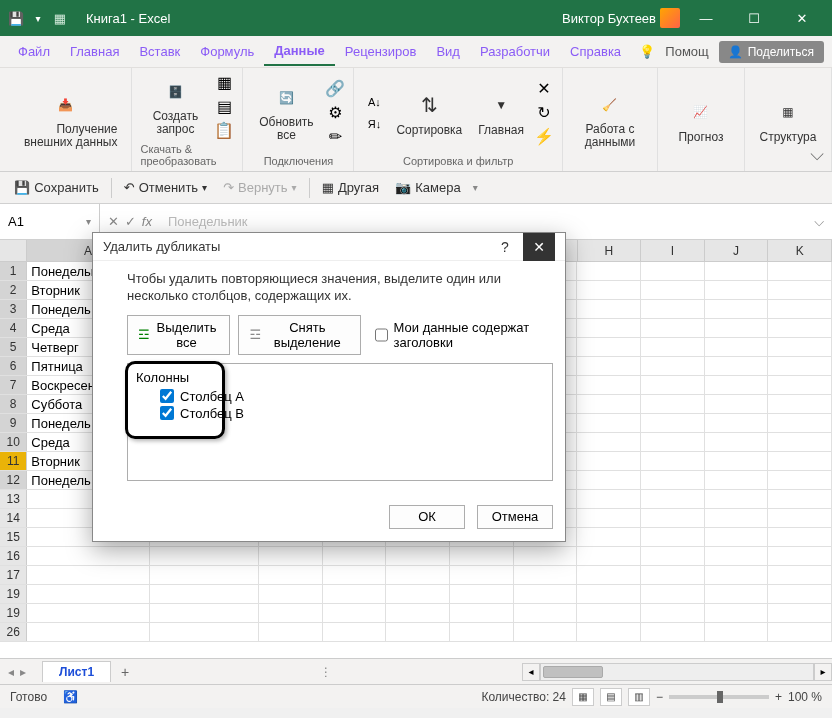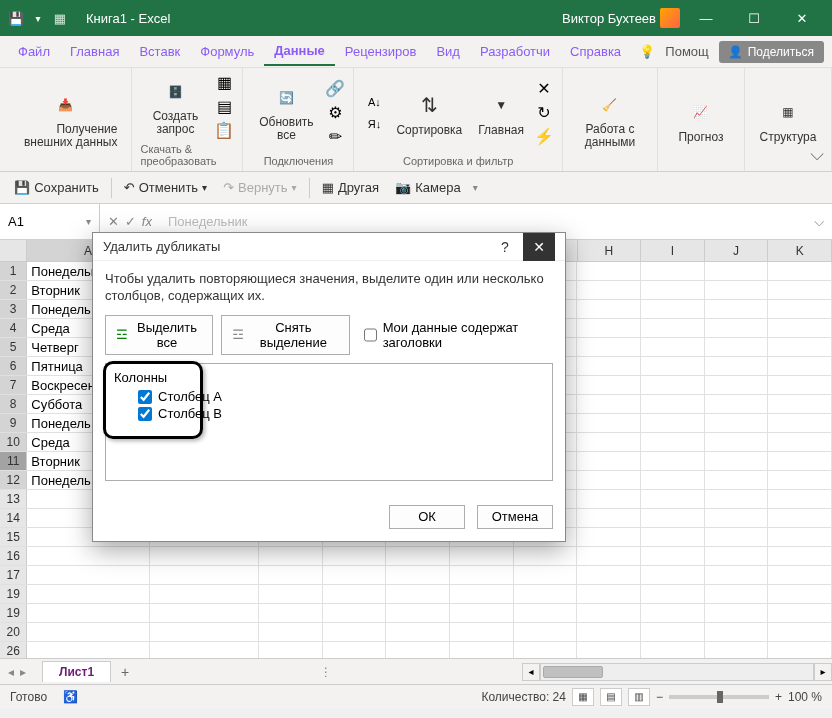--- a/index.html
+++ b/index.html
@@ -43,47 +43,47 @@
 .corner-box { width: 28px; border-right: 1px solid #ccc; background: #e6e6e6; }
 .col-h { width: 65px; border-right: 1px solid #ccc; text-align: center; font-size: 12px; color: #333; line-height: 22px; }
 .row-holder { position: absolute; top: 22px; left: 0; right: 0; }
 .sheet-row { display: flex; height: 19px; border-bottom: 1px solid #e0e0e0; }
 .row-h { width: 28px; background: #e6e6e6; border-right: 1px solid #ccc; text-align: center; font-size: 12px; color: #333; line-height: 19px; }
 .cell { width: 65px; border-right: 1px solid #e0e0e0; font-size: 13px; padding: 0 4px; line-height: 19px; overflow: hidden; white-space: nowrap; }
 
 .tabs-bar { height: 26px; background: #f3f2f1; display: flex; align-items: center; border-top: 1px solid #ccc; font-size: 12px; position: relative; }
 .tabs-nav { display: flex; gap: 2px; padding: 0 6px; color: #888; }
 .tabs-nav span { cursor: pointer; padding: 0 2px; }
-.sheet-tab { background: white; border: 1px solid #ccc; border-bottom: none; padding: 3px 16px; margin-left: 8px; font-weight: 600; color: #701a75; }
+.sheet-tab { background: white; border: 1px solid #ccc; border-bottom: none; padding: 3px 16px; margin-left: 8px; font-weight: 600; color: #1d4ed8; }
 .add-tab { margin-left: 10px; color: #666; cursor: pointer; font-size: 14px; }
 .tabs-bar .hscroll { margin-left: auto; display: flex; align-items: center; gap: 0; width: 310px; }
 .scroll-btn { width: 18px; height: 18px; border: 1px solid #ccc; background: #f3f2f1; display: flex; align-items: center; justify-content: center; font-size: 10px; cursor: pointer; }
 .scroll-track { flex: 1; height: 18px; background: #eee; border: 1px solid #ccc; position: relative; }
 .scroll-thumb { position: absolute; left: 2px; top: 2px; height: 12px; width: 60px; background: #c0c0c0; border: 1px solid #aaa; border-radius: 2px; }
 
 .status-bar { height: 24px; background: #f3f2f1; display: flex; align-items: center; padding: 0 10px; font-size: 12px; color: #444; border-top: 1px solid #ccc; gap: 16px; }
 .status-bar .sb-right { margin-left: auto; display: flex; align-items: center; gap: 6px; }
 .view-btn { width: 22px; height: 18px; border: 1px solid #ccc; display: flex; align-items: center; justify-content: center; font-size: 10px; cursor: pointer; background: #fff; }
 .zoom-slider { width: 100px; height: 4px; background: #ccc; position: relative; }
 .zoom-slider .zthumb { position: absolute; left: 48px; top: -4px; width: 6px; height: 12px; background: #666; }
 
 .dialog { position: absolute; left: 92px; top: 232px; width: 474px; background: white; border: 1px solid #888; box-shadow: 0 8px 24px rgba(0,0,0,0.35); z-index: 100; font-size: 13px; }
 .dlg-title { background: #fff; height: 28px; display: flex; align-items: center; padding: 0 10px; border-bottom: 1px solid #eee; color: #333; }
 .dlg-title .dlg-ctrls { margin-left: auto; display: flex; gap: 2px; }
 .dlg-title .dlg-btn { width: 32px; height: 28px; display:flex;align-items:center;justify-content:center;cursor:pointer; color: white; background:#333; font-size: 14px; }
 .dlg-title .dlg-btn.help { background: transparent; color: #333; }
-.dlg-body { padding: 10px 12px; }
+.dlg-body { padding: 10px 12px; margin-left: 22px; }
 .dlg-desc { color: #333; margin-bottom: 10px; line-height: 1.3; }
 .dlg-row1 { display: flex; align-items: center; gap: 8px; margin-bottom: 8px; }
 .dlg-btn2 { border: 1px solid #adadad; background: #fdfdfd; padding: 4px 10px; cursor: pointer; display: flex; align-items: center; gap: 4px; font-size: 13px; }
 .dlg-check { display: flex; align-items: center; gap: 6px; margin-left: 6px; }
 .dlg-check input { width: 14px; height: 14px; }
 .col-box { border: 1px solid #adadad; height: 118px; padding: 6px 8px; margin-bottom: 14px; position: relative; }
 .col-box .cbtitle { font-size: 13px; margin-bottom: 4px; }
-.col-item { display: flex; align-items: flex-end; gap: 6px; margin: 2px 0; padding-left: 24px; }
+.col-item { display: flex; align-items: center; gap: 6px; margin: 2px 0; padding-left: 24px; }
 .col-item input { width: 14px; height: 14px; accent-color: #0078d4; }
 .highlight-frame { position: absolute; left: -3px; top: -3px; width: 100px; height: 78px; border: 3px solid black; border-radius: 10px; box-shadow: 2px 2px 4px rgba(0,0,0,0.3); pointer-events: none; }
 .dlg-footer { display: flex; justify-content: flex-end; gap: 12px; padding: 0 12px 12px; }
 .dlg-footer button { width: 76px; height: 24px; border: 1px solid #adadad; background: #fdfdfd; cursor: pointer; font-size: 13px; }
 </style>
 </head>
 <body>
 
 <div class="titlebar">
   <div class="tb-left">
@@ -399,21 +399,21 @@
         <div class="cell"></div>
         <div class="cell"></div>
         <div class="cell"></div>
         <div class="cell"></div>
         <div class="cell"></div>
         <div class="cell"></div>
         <div class="cell"></div>
         <div class="cell"></div>
       </div>
       <div class="sheet-row">
-        <div class="row-h" style="background: #a3a3a3;">11</div>
+        <div class="row-h" style="background: #eab308;">11</div>
         <div class="cell" style="width: 125px;">Вторник</div>
         <div class="cell" style="width: 112px;"></div>
         <div class="cell"></div>
         <div class="cell"></div>
         <div class="cell"></div>
         <div class="cell"></div>
         <div class="cell"></div>
         <div class="cell"></div>
         <div class="cell"></div>
         <div class="cell"></div>
@@ -512,34 +512,20 @@
         <div class="cell"></div>
         <div class="cell"></div>
         <div class="cell"></div>
         <div class="cell"></div>
         <div class="cell"></div>
         <div class="cell"></div>
         <div class="cell"></div>
       </div>
       <div class="sheet-row">
         <div class="row-h">19</div>
-        <div class="cell" style="width: 125px;"></div>
-        <div class="cell" style="width: 112px;"></div>
-        <div class="cell"></div>
-        <div class="cell"></div>
-        <div class="cell"></div>
-        <div class="cell"></div>
-        <div class="cell"></div>
-        <div class="cell"></div>
-        <div class="cell"></div>
-        <div class="cell"></div>
-        <div class="cell"></div>
-      </div>
-      <div class="sheet-row">
-        <div class="row-h">20</div>
         <div class="cell" style="width: 125px;"></div>
         <div class="cell" style="width: 112px;"></div>
         <div class="cell"></div>
         <div class="cell"></div>
         <div class="cell"></div>
         <div class="cell"></div>
         <div class="cell"></div>
         <div class="cell"></div>
         <div class="cell"></div>
         <div class="cell"></div>

